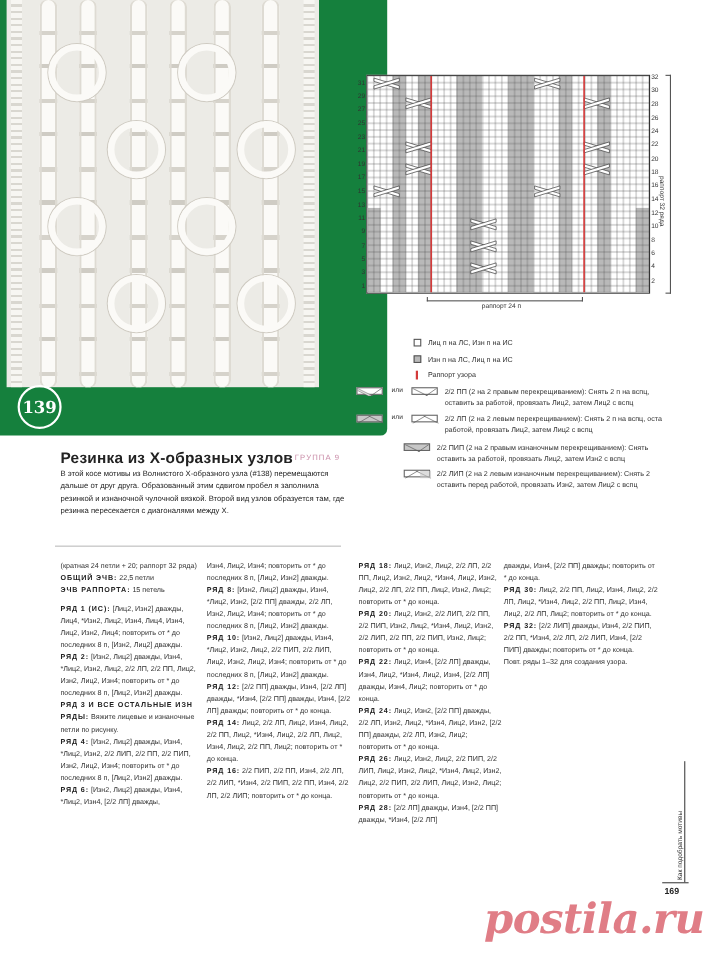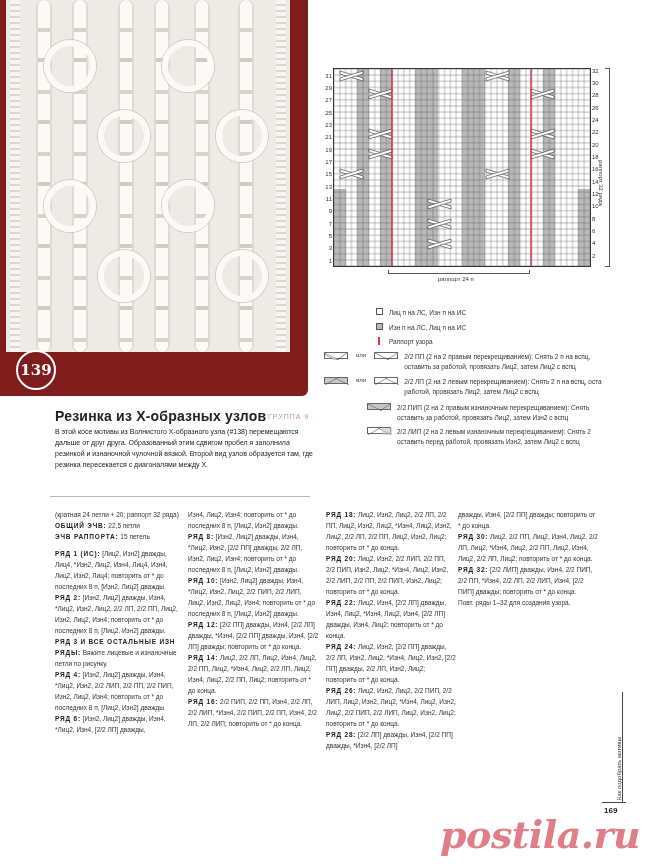--- a/index.html
+++ b/index.html
@@ -1,17 +1,17 @@
 <!DOCTYPE html>
 <html><head>
 <meta charset="utf-8">
 <style>
   html,body{margin:0;padding:0;background:#ffffff;}
   body{width:660px;height:866px;position:relative;overflow:hidden;font-family:"Liberation Sans",sans-serif;color:#2a2a2a;}
-  .photo{position:absolute;left:0;top:0;width:308px;height:396px;background:#7f1d1d;border-radius:0 0 6px 0;overflow:hidden;}
+  .photo{position:absolute;left:0;top:0;width:352px;height:396px;background:#15803d;border-radius:0 0 6px 0;overflow:hidden;}
   .swatch{position:absolute;left:6px;top:0;width:284px;height:352px;background:#ecebe6;}
   .swatch .rib{position:absolute;top:0;bottom:0;width:10px;background:repeating-linear-gradient(180deg,#f7f6f2 0 4px,#d9d7d0 4px 6px);}
   .swatch .col{position:absolute;top:0;bottom:0;width:16px;background:repeating-linear-gradient(180deg,#fbfaf7 0 28px,#d6d3cb 28px 32px,#fbfaf7 32px 58px,#cfccc4 58px 62px);box-shadow:inset 2px 0 0 #dedbd3,inset -2px 0 0 #dedbd3;border-radius:6px;}
   .swatch .knot{position:absolute;width:40px;height:40px;border:6px solid #fbfaf7;border-radius:50%;box-shadow:0 0 0 1px #cfcbc2;transform:rotate(45deg);}
   .badge{position:absolute;left:16px;top:350px;width:36px;height:36px;border:2px solid #fff;border-radius:50%;color:#fff;font-family:"DejaVu Serif",serif;font-weight:bold;font-size:15px;display:flex;align-items:center;justify-content:center;}
 
   .chart{position:absolute;left:333px;top:68px;width:256px;height:197px;border:1px solid #333;background:#fff;}
   .chart svg{display:block;}
   .rowlabels-left{position:absolute;left:318px;top:68px;width:14px;height:197px;font-size:6px;color:#333;}
   .rowlabels-right{position:absolute;left:592px;top:68px;width:14px;height:197px;font-size:6px;color:#333;}

